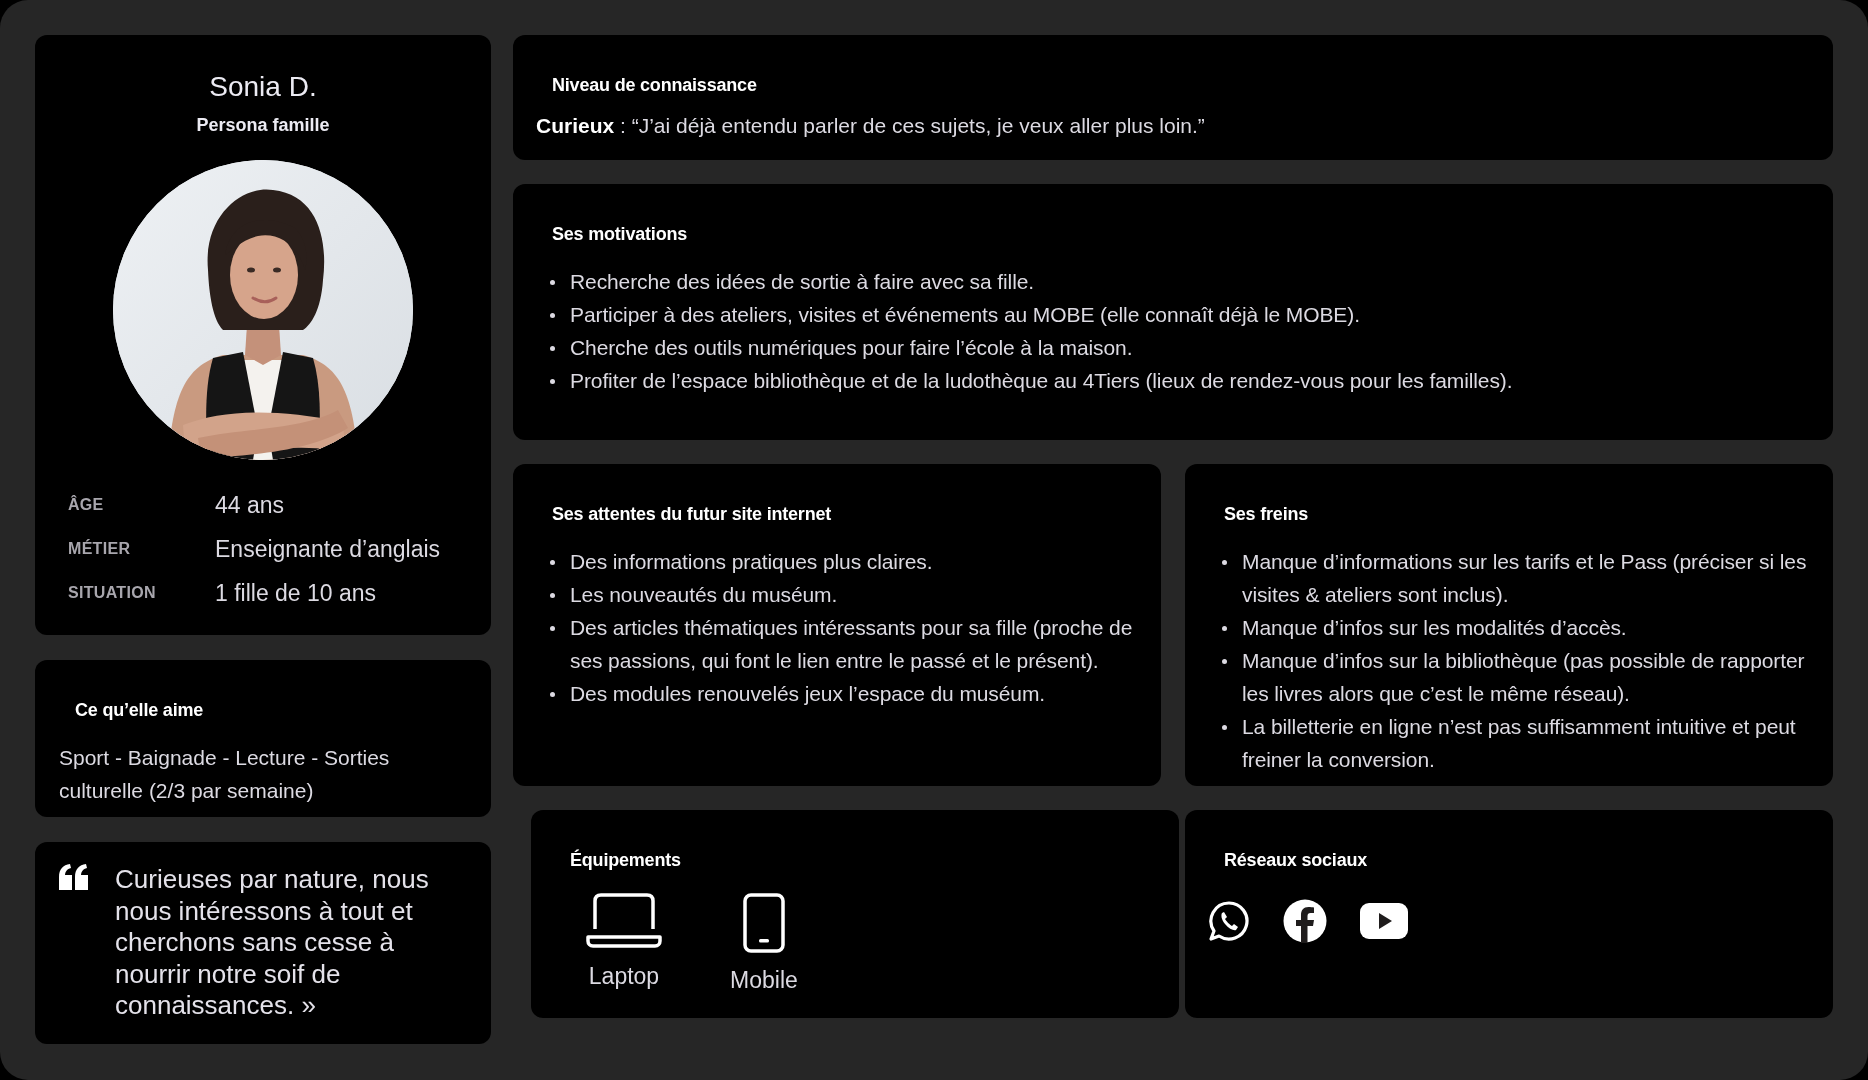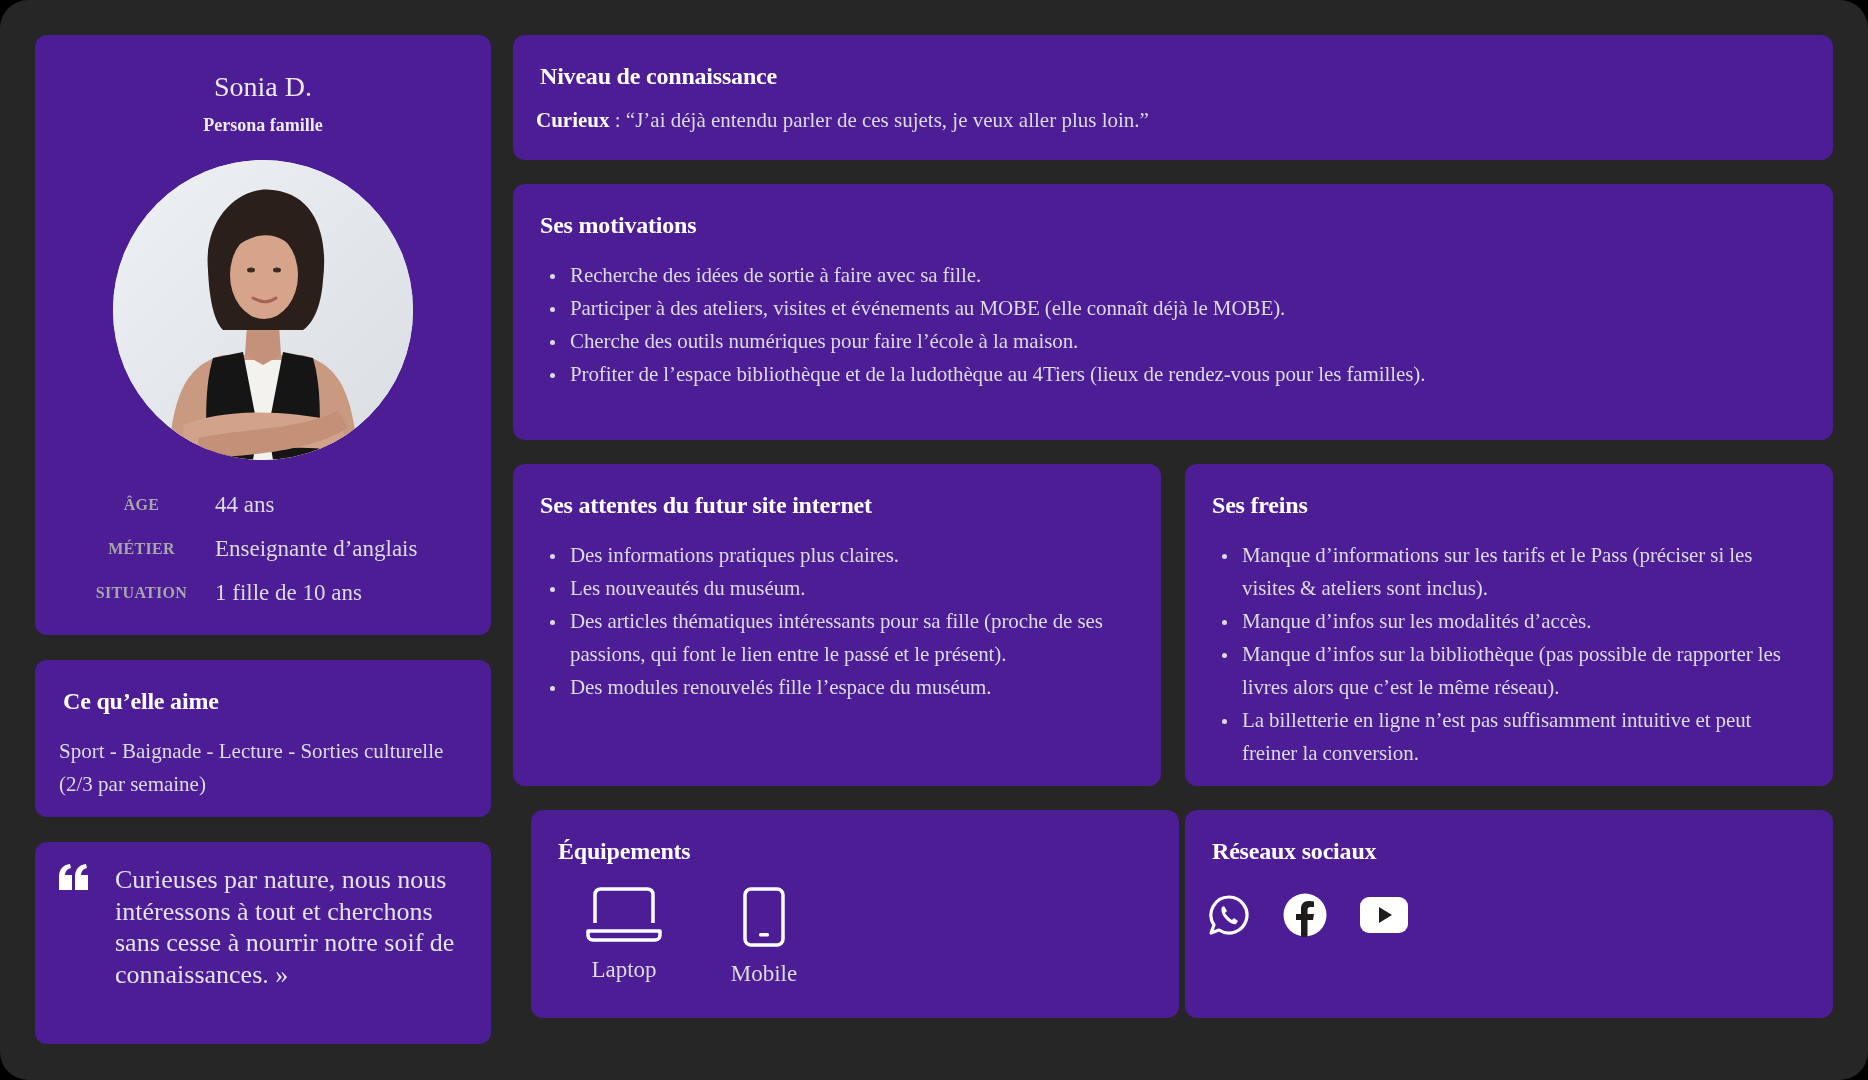--- a/index.html
+++ b/index.html
@@ -1,30 +1,30 @@
 <!DOCTYPE html>
 <html><head>
 <meta charset="utf-8">
 <style>
   html, body { margin:0; padding:0; background:#000; }
   body { width:1868px; height:1080px; overflow:hidden; font-family:"Liberation Sans", "DejaVu Sans", sans-serif; }
   .frame { position:absolute; left:0; top:0; width:1868px; height:1080px; background:#262626; border-radius:28px; }
-  .card { position:absolute; background:#4c1d95; border-radius:12px; box-sizing:border-box; color:#e4e2ea;font-family:Liberation Serif, serif; }
-  .h { font-weight:bold; color:#ffffff; font-size:24px; letter-spacing:-0.2px; margin:4px; }
+  .card { position:absolute; background:#000000; border-radius:12px; box-sizing:border-box; color:#e4e2ea; }
+  .h { font-weight:bold; color:#ffffff; font-size:18px; letter-spacing:-0.2px; margin:16px; }
   ul.bul { margin:0; padding:0 0 0 34px; list-style:none; }
   ul.bul li { position:relative; font-size:21px; line-height:33px; color:#dcdae2; letter-spacing:-0.1px; }
   ul.bul li::before { content:""; position:absolute; left:-20px; top:15px; width:5px; height:5px; border-radius:50%; background:#dcdae2; }
 
   
   #profile { left:35px; top:35px; width:456px; height:600px; }
   .name { position:absolute; top:36px; left:0; width:100%; text-align:center; font-size:28px; color:#ecebf3; }
   .subtitle { position:absolute; top:80px; left:0; width:100%; text-align:center; font-size:18px; font-weight:bold; color:#ecebf3; }
   .avatar { position:absolute; left:78px; top:125px; width:300px; height:300px; border-radius:50%; overflow:hidden; background:#e3e8ec; }
   .facts { position:absolute; left:33px; top:448px; width:400px; }
-  .fact { display:flex; height:44px; align-items:center;text-align:center; }
+  .fact { display:flex; height:44px; align-items:center; }
   .fact .k { width:147px; font-size:16px; font-weight:bold; color:#a8a6ad; letter-spacing:0.3px; }
   .fact .v { font-size:23px; color:#dcdae2; }
 
   #likes { left:35px; top:660px; width:456px; height:157px; padding:24px 24px; }
   #likes .txt { margin-top:20px; font-size:21px; line-height:33px; color:#dcdae2; }
 
   #quote { left:35px; top:842px; width:456px; height:202px; }
   #quote .qicon { position:absolute; left:24px; top:22px; }
   #quote .qtxt { position:absolute; left:80px; top:22px; width:360px; font-size:26px; line-height:31.5px; color:#e4e2ea; }
 
@@ -134,21 +134,21 @@
       <li>Profiter de l’espace bibliothèque et de la ludothèque au 4Tiers (lieux de rendez-vous pour les familles).</li>
     </ul>
   </div>
 
   <div class="card" id="attentes">
     <h3 class="h">Ses attentes du futur site internet</h3>
     <ul class="bul">
       <li>Des informations pratiques plus claires.</li>
       <li>Les nouveautés du muséum.</li>
       <li>Des articles thématiques intéressants pour sa fille (proche de ses passions, qui font le lien entre le passé et le présent).</li>
-      <li>Des modules renouvelés fille l’espace du muséum.</li>
+      <li>Des modules renouvelés jeux l’espace du muséum.</li>
     </ul>
   </div>
 
   <div class="card" id="freins">
     <h3 class="h">Ses freins</h3>
     <ul class="bul">
       <li>Manque d’informations sur les tarifs et le Pass (préciser si les visites &amp; ateliers sont inclus).</li>
       <li>Manque d’infos sur les modalités d’accès.</li>
       <li>Manque d’infos sur la bibliothèque (pas possible de rapporter les livres alors que c’est le même réseau).</li>
       <li>La billetterie en ligne n’est pas suffisamment intuitive et peut freiner la conversion.</li>

